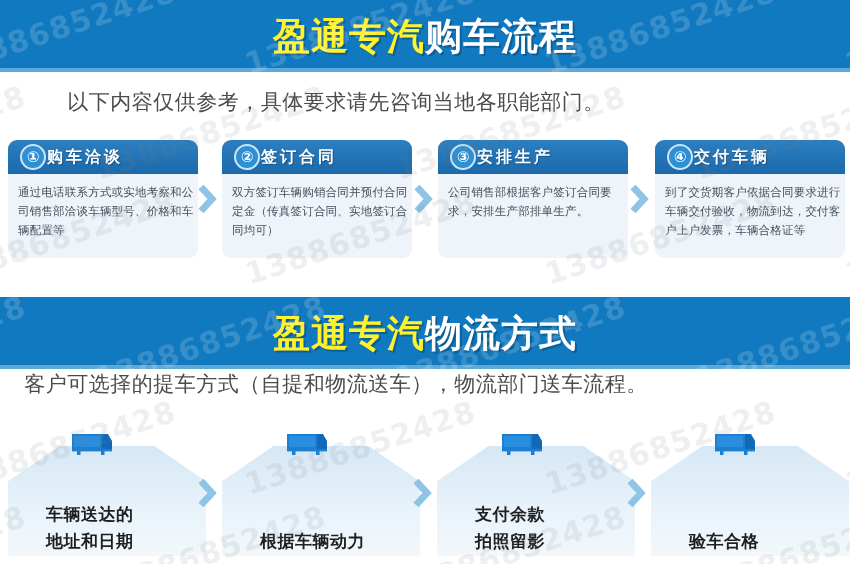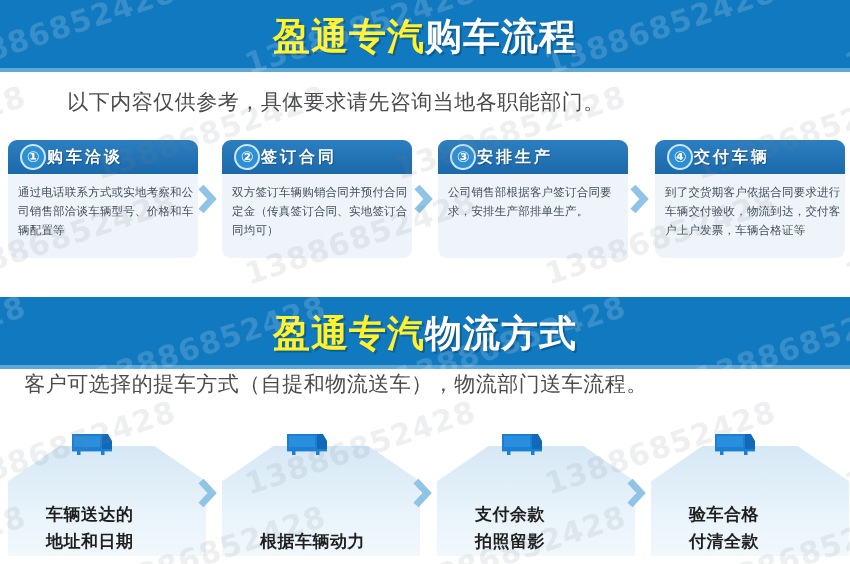--- a/index.html
+++ b/index.html
@@ -281,21 +281,20 @@
   <div class="logi-card l3">
     <div class="logi-text">
       <span>支付余款</span>
       <span>拍照留影</span>
     </div>
   </div>
 
   <div class="logi-card l4">
     <div class="logi-text">
       <span>验车合格</span>
-      <span>付清全款</span>
     </div>
   </div>
 
   <div class="truck t1">
     <svg viewBox="0 0 46 28">
       <rect x="2" y="4" width="30" height="15" fill="#1b7fd4"></rect>
       <rect x="4" y="6" width="26" height="11" fill="#2a8ede"></rect>
       <path d="M32 4 L38 4 L42 11 L42 19 L32 19 Z" fill="#1169b8"></path>
       <rect x="2" y="19" width="40" height="2.4" fill="#1b7fd4"></rect>
       <rect x="7" y="21" width="3.5" height="4" fill="#1b7fd4"></rect>

